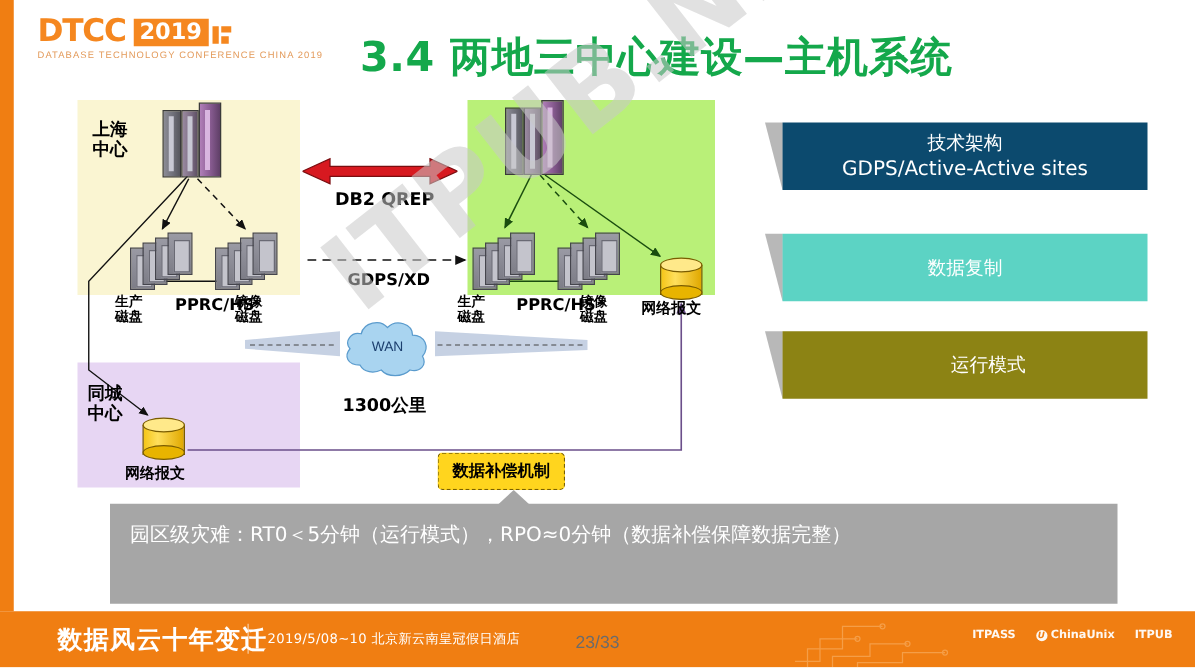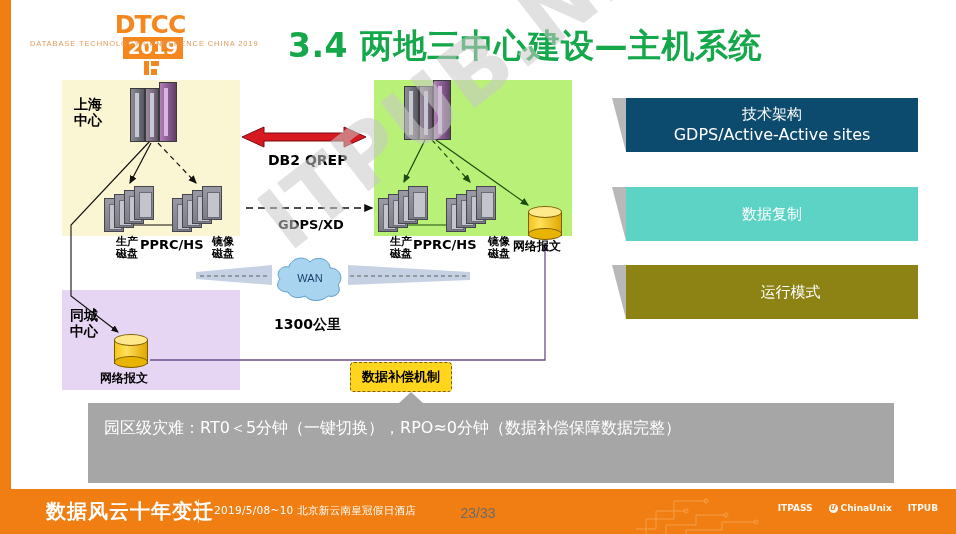--- a/index.html
+++ b/index.html
@@ -23,21 +23,21 @@
     background: #ffffff;
   }
   .left-strip-bar {
     position: absolute; left: 0; top: 0;
     width: 11px; height: 489px;
     background: #f07e12;
   }
 
   
   .dtcc-logo { position: absolute; left: 30px; top: 12px; width: 240px; height: 62px; }
-  .dtcc-row1 { display: flex; align-items: center; height: 25px; flex-direction: column; }
+  .dtcc-row1 { display: flex; align-items: flex-end; height: 25px; }
   .dtcc-word {
     font-family: "DejaVu Sans", sans-serif;
     font-weight: 700; font-size: 25px; letter-spacing: -1px;
     color: #f5871f; line-height: 25px;
   }
   .dtcc-year {
     margin-left: 6px;
     background: #f5871f; color: #ffffff;
     font-weight: 700; font-size: 18px;
     padding: 1px 5px 2px 5px; line-height: 19px;
@@ -164,21 +164,21 @@
   .cyl-bot {
     position: absolute; left: 0; top: 22px; width: 34px; height: 12px;
     border-radius: 50%;
     background: #e8b400; border: 1px solid #7a5c00;
   }
 
   .node-label {
     position: absolute;
     font-family: "DejaVu Sans", sans-serif;
     font-weight: 700; font-size: 11px; color: #000;
-    line-height: 12px; text-align: right;
+    line-height: 12px; text-align: left;
     z-index: 13; white-space: pre-line;
   }
   .tag-text {
     position: absolute;
     font-family: "DejaVu Sans", sans-serif;
     font-weight: 700; font-size: 13px; color: #000;
     z-index: 13; white-space: nowrap;
   }
 
   
@@ -476,21 +476,21 @@
   </div>
   <div class="banner banner-2">
     <div class="b-l1">数据复制</div>
   </div>
   <div class="banner banner-3">
     <div class="b-l1">运行模式</div>
   </div>
 
   <div class="gray-tail"></div>
   <div class="gray-box">
-    <div class="g-line">园区级灾难：RT0＜5分钟（一键切换），RPO≈0分钟（数据补偿保障数据完整）</div>
+    <div class="g-line">园区级灾难：RT0＜5分钟（运行模式），RPO≈0分钟（数据补偿保障数据完整）</div>
   </div>
 
   <div class="page-num">23/33</div>
 
   <div class="footer">
     <div class="footer-brand">数据风云十年变迁</div>
     <div class="footer-sep"></div>
     <div class="footer-info">2019/5/08~10   北京新云南皇冠假日酒店</div>
     <svg class="deco-circuit" viewBox="0 0 160 45">
       <g stroke="#ffd9ab" stroke-width="1" fill="none">

